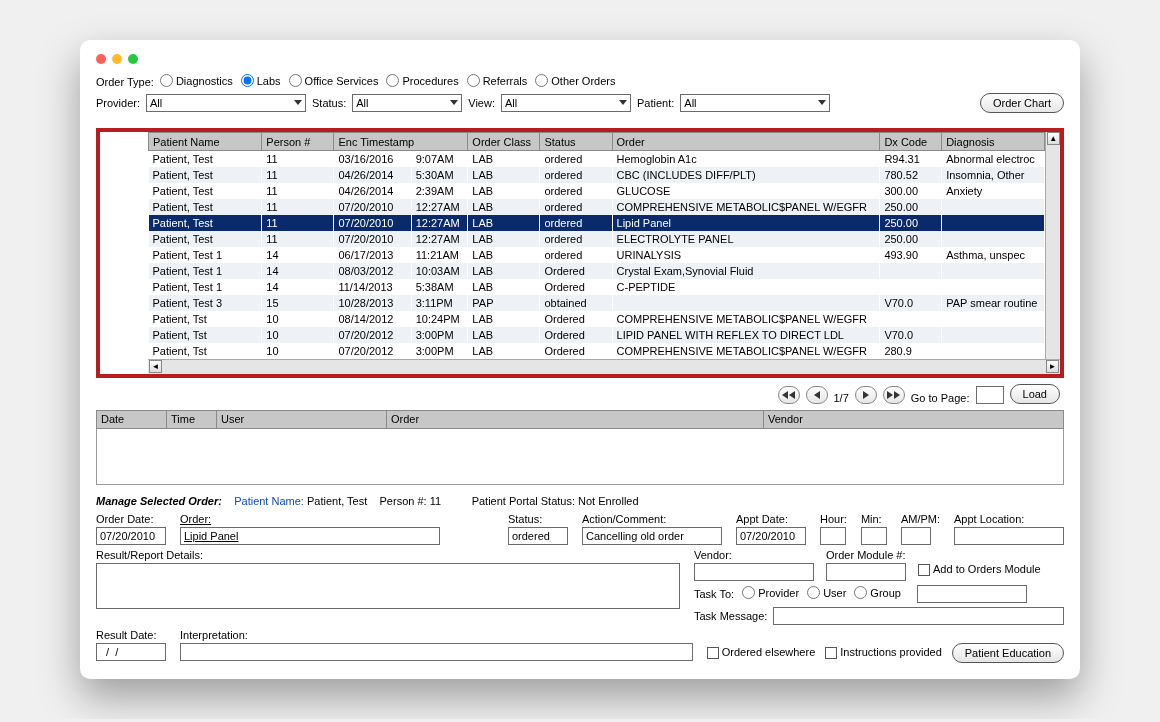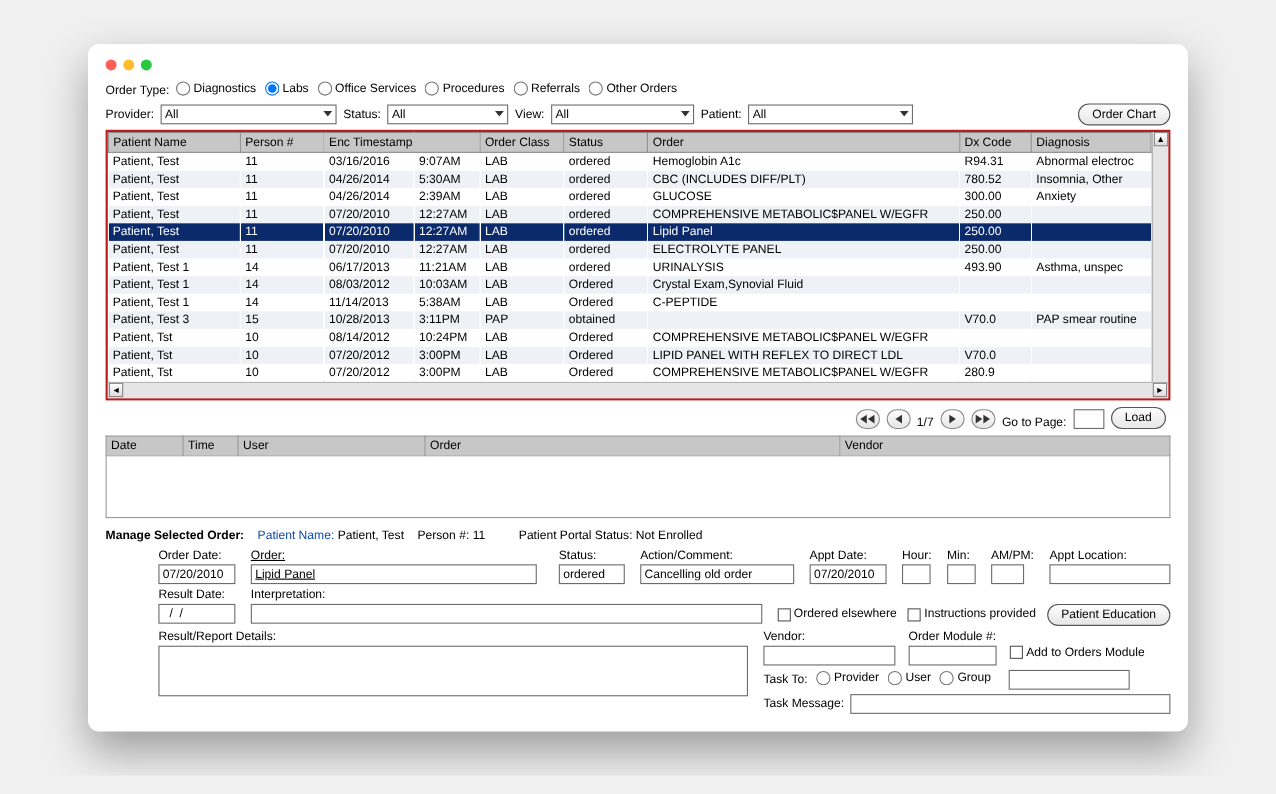--- a/index.html
+++ b/index.html
@@ -21,21 +21,21 @@
     position: relative;
   }
   .titlebar { display: flex; gap: 6px; padding: 2px 0 10px 0; }
   .dot { width: 10px; height: 10px; border-radius: 50%; }
   .dot.red { background: #ff5f57; }
   .dot.yellow { background: #febc2e; }
   .dot.green { background: #28c840; }
 
   .row { display: flex; align-items: center; gap: 6px; flex-wrap: nowrap; margin-bottom: 4px; }
   .lbl { color: #000; white-space: nowrap; }
-  .bold { font-weight: 600; }
+  .bold { font-weight: 600; font-style: italic; }
   .radio { display: inline-flex; align-items: center; gap: 3px; margin-right: 8px; }
   input[type=text], select {
     font-family: inherit; font-size: 11px;
     border: 1px solid #6b6b6b;
     background: #fff;
     height: 18px;
     padding: 0 3px;
   }
   .drop {
     border: 1px solid #6b6b6b;
@@ -59,22 +59,23 @@
     border-radius: 10px;
     padding: 2px 12px;
     background: linear-gradient(#fefefe,#e6e6e6);
     cursor: pointer;
     font-size: 11px;
     height: 20px;
     display: inline-flex;
     align-items: center;
   }
   .grid {
-    border: 2px solid #b91c1c;
-    margin-top: 4px;
+    border: 4px solid #b91c1c;
+    margin-top: 15px;
+    padding-left: 48px;
   }
   table { border-collapse: collapse; width: 100%; table-layout: fixed; }
   th {
     background: #c7c7c7;
     border: 1px solid #8a8a8a;
     text-align: left;
     padding: 1px 4px;
     font-weight: 400;
     height: 18px;
     white-space: nowrap;
@@ -125,21 +126,21 @@
   }
   .tri-l { border-top:4px solid transparent; border-bottom:4px solid transparent; border-right:6px solid #333; }
   .tri-r { border-top:4px solid transparent; border-bottom:4px solid transparent; border-left:6px solid #333; }
   .tri-dd { display:flex; gap:1px; }
   .checkbox { width:12px; height:12px; border:1px solid #555; background:#fff; display:inline-block; vertical-align:middle; margin-right:3px;}
   .section-title { font-weight: 400; margin: 6px 0 3px 0; }
   .details-th th { background:#c7c7c7; }
   .details-body { height: 56px; border:1px solid #999; border-top:none; background:#fff; }
   .sel-order-line { margin: 10px 0 6px 0; }
   .link { color: #0b4db3; }
-  .fields-row { display:flex; gap:14px; flex-wrap:nowrap; align-items:flex-start;margin-left:48px; }
+  .fields-row { display:flex; gap:14px; flex-wrap:nowrap; align-items:flex-start; }
   .fgroup { display:flex; flex-direction:column; gap:2px; }
   .fgroup > label { font-size:11px; }
   .disabled { background:#eee; color:#000; }
   .wide { flex:1;text-decoration:underline; }
 </style>
 </head>
 <body>
 
 <div class="window">
   <div class="titlebar">
@@ -448,36 +449,20 @@
     <div class="fgroup">
       <label>AM/PM:</label>
       <input type="text" style="width: 30px;">
     </div>
     <div class="fgroup">
       <label>Appt Location:</label>
       <input type="text" style="width: 110px;">
     </div>
   </div>
 
-  <div class="fields-row" style="margin-top:4px">
-    <div class="fgroup">
-      <label>Result Date:</label>
-      <input type="text" style="width: 70px;" value="  /  /">
-    </div>
-    <div class="fgroup" style="flex:1">
-      <label>Interpretation:</label>
-      <input type="text" style="width: 100%;">
-    </div>
-    <div class="fgroup" style="padding-top:14px;flex-direction:row;align-items:center;gap:10px">
-      <label><span class="checkbox"></span><span>Ordered elsewhere</span></label>
-      <label><span class="checkbox"></span><span>Instructions provided</span></label>
-      <button class="btn">Patient Education</button>
-    </div>
-  </div>
-
   <div class="fields-row" style="margin-top:4px;align-items:flex-start">
     <div class="fgroup" style="flex:1">
       <label>Result/Report Details:</label>
       <textarea style="width: 100%; height: 46px; border: 1px solid rgb(107, 107, 107); font-family: inherit; font-size: 11px; resize: none;"></textarea>
     </div>
     <div style="width:370px;display:flex;flex-direction:column;gap:4px">
       <div style="display:flex;gap:12px">
         <div class="fgroup">
           <label>Vendor:</label>
           <input type="text" style="width: 120px;">
@@ -493,13 +478,29 @@
         <span id="task-radios"><label class="radio"><input type="radio" name="tt" style=""> Provider</label><label class="radio"><input type="radio" name="tt" style=""> User</label><label class="radio"><input type="radio" name="tt" style=""> Group</label></span>
         <input type="text" style="width: 110px;">
       </div>
       <div style="display:flex;align-items:center;gap:6px">
         <span class="lbl">Task Message:</span>
         <input type="text" style="flex: 1 1 0%;">
       </div>
     </div>
   </div>
 
+  <div class="fields-row" style="margin-top:4px">
+    <div class="fgroup">
+      <label>Result Date:</label>
+      <input type="text" style="width: 70px;" value="  /  /">
+    </div>
+    <div class="fgroup" style="flex:1">
+      <label>Interpretation:</label>
+      <input type="text" style="width: 100%;">
+    </div>
+    <div class="fgroup" style="padding-top:14px;flex-direction:row;align-items:center;gap:10px">
+      <label><span class="checkbox"></span><span>Ordered elsewhere</span></label>
+      <label><span class="checkbox"></span><span>Instructions provided</span></label>
+      <button class="btn">Patient Education</button>
+    </div>
+  </div>
+
 </div>
 
 </body></html>

